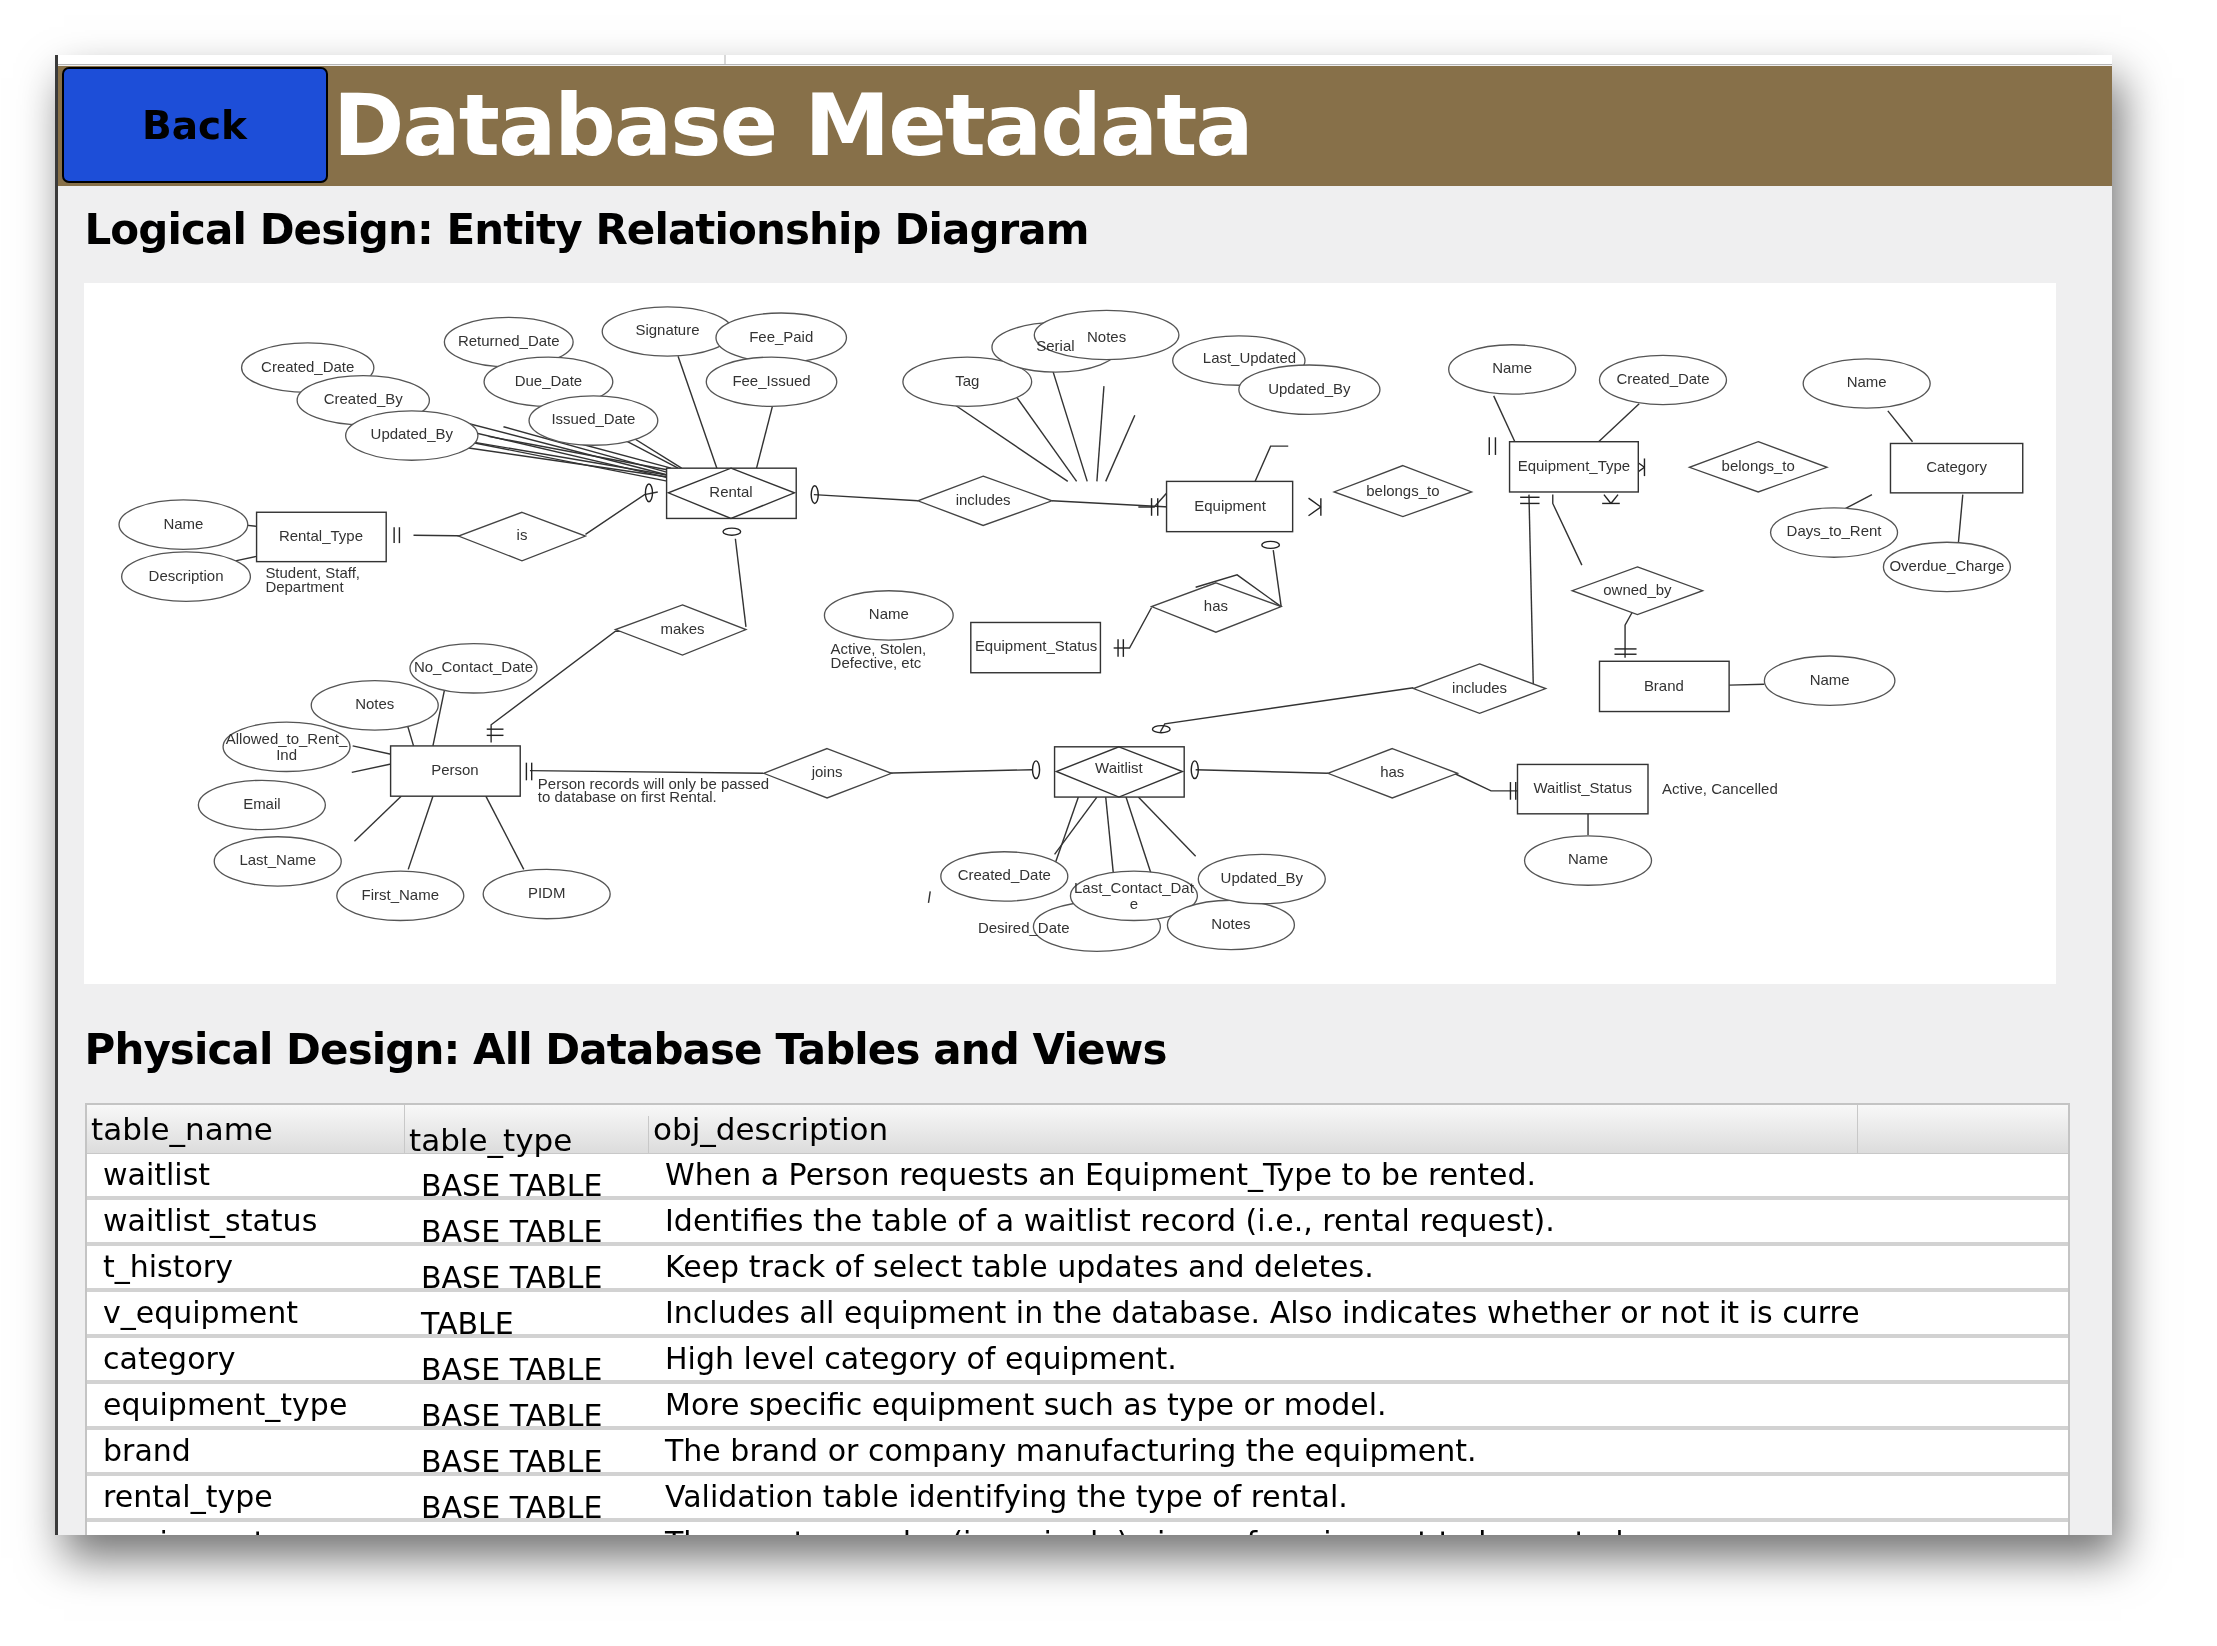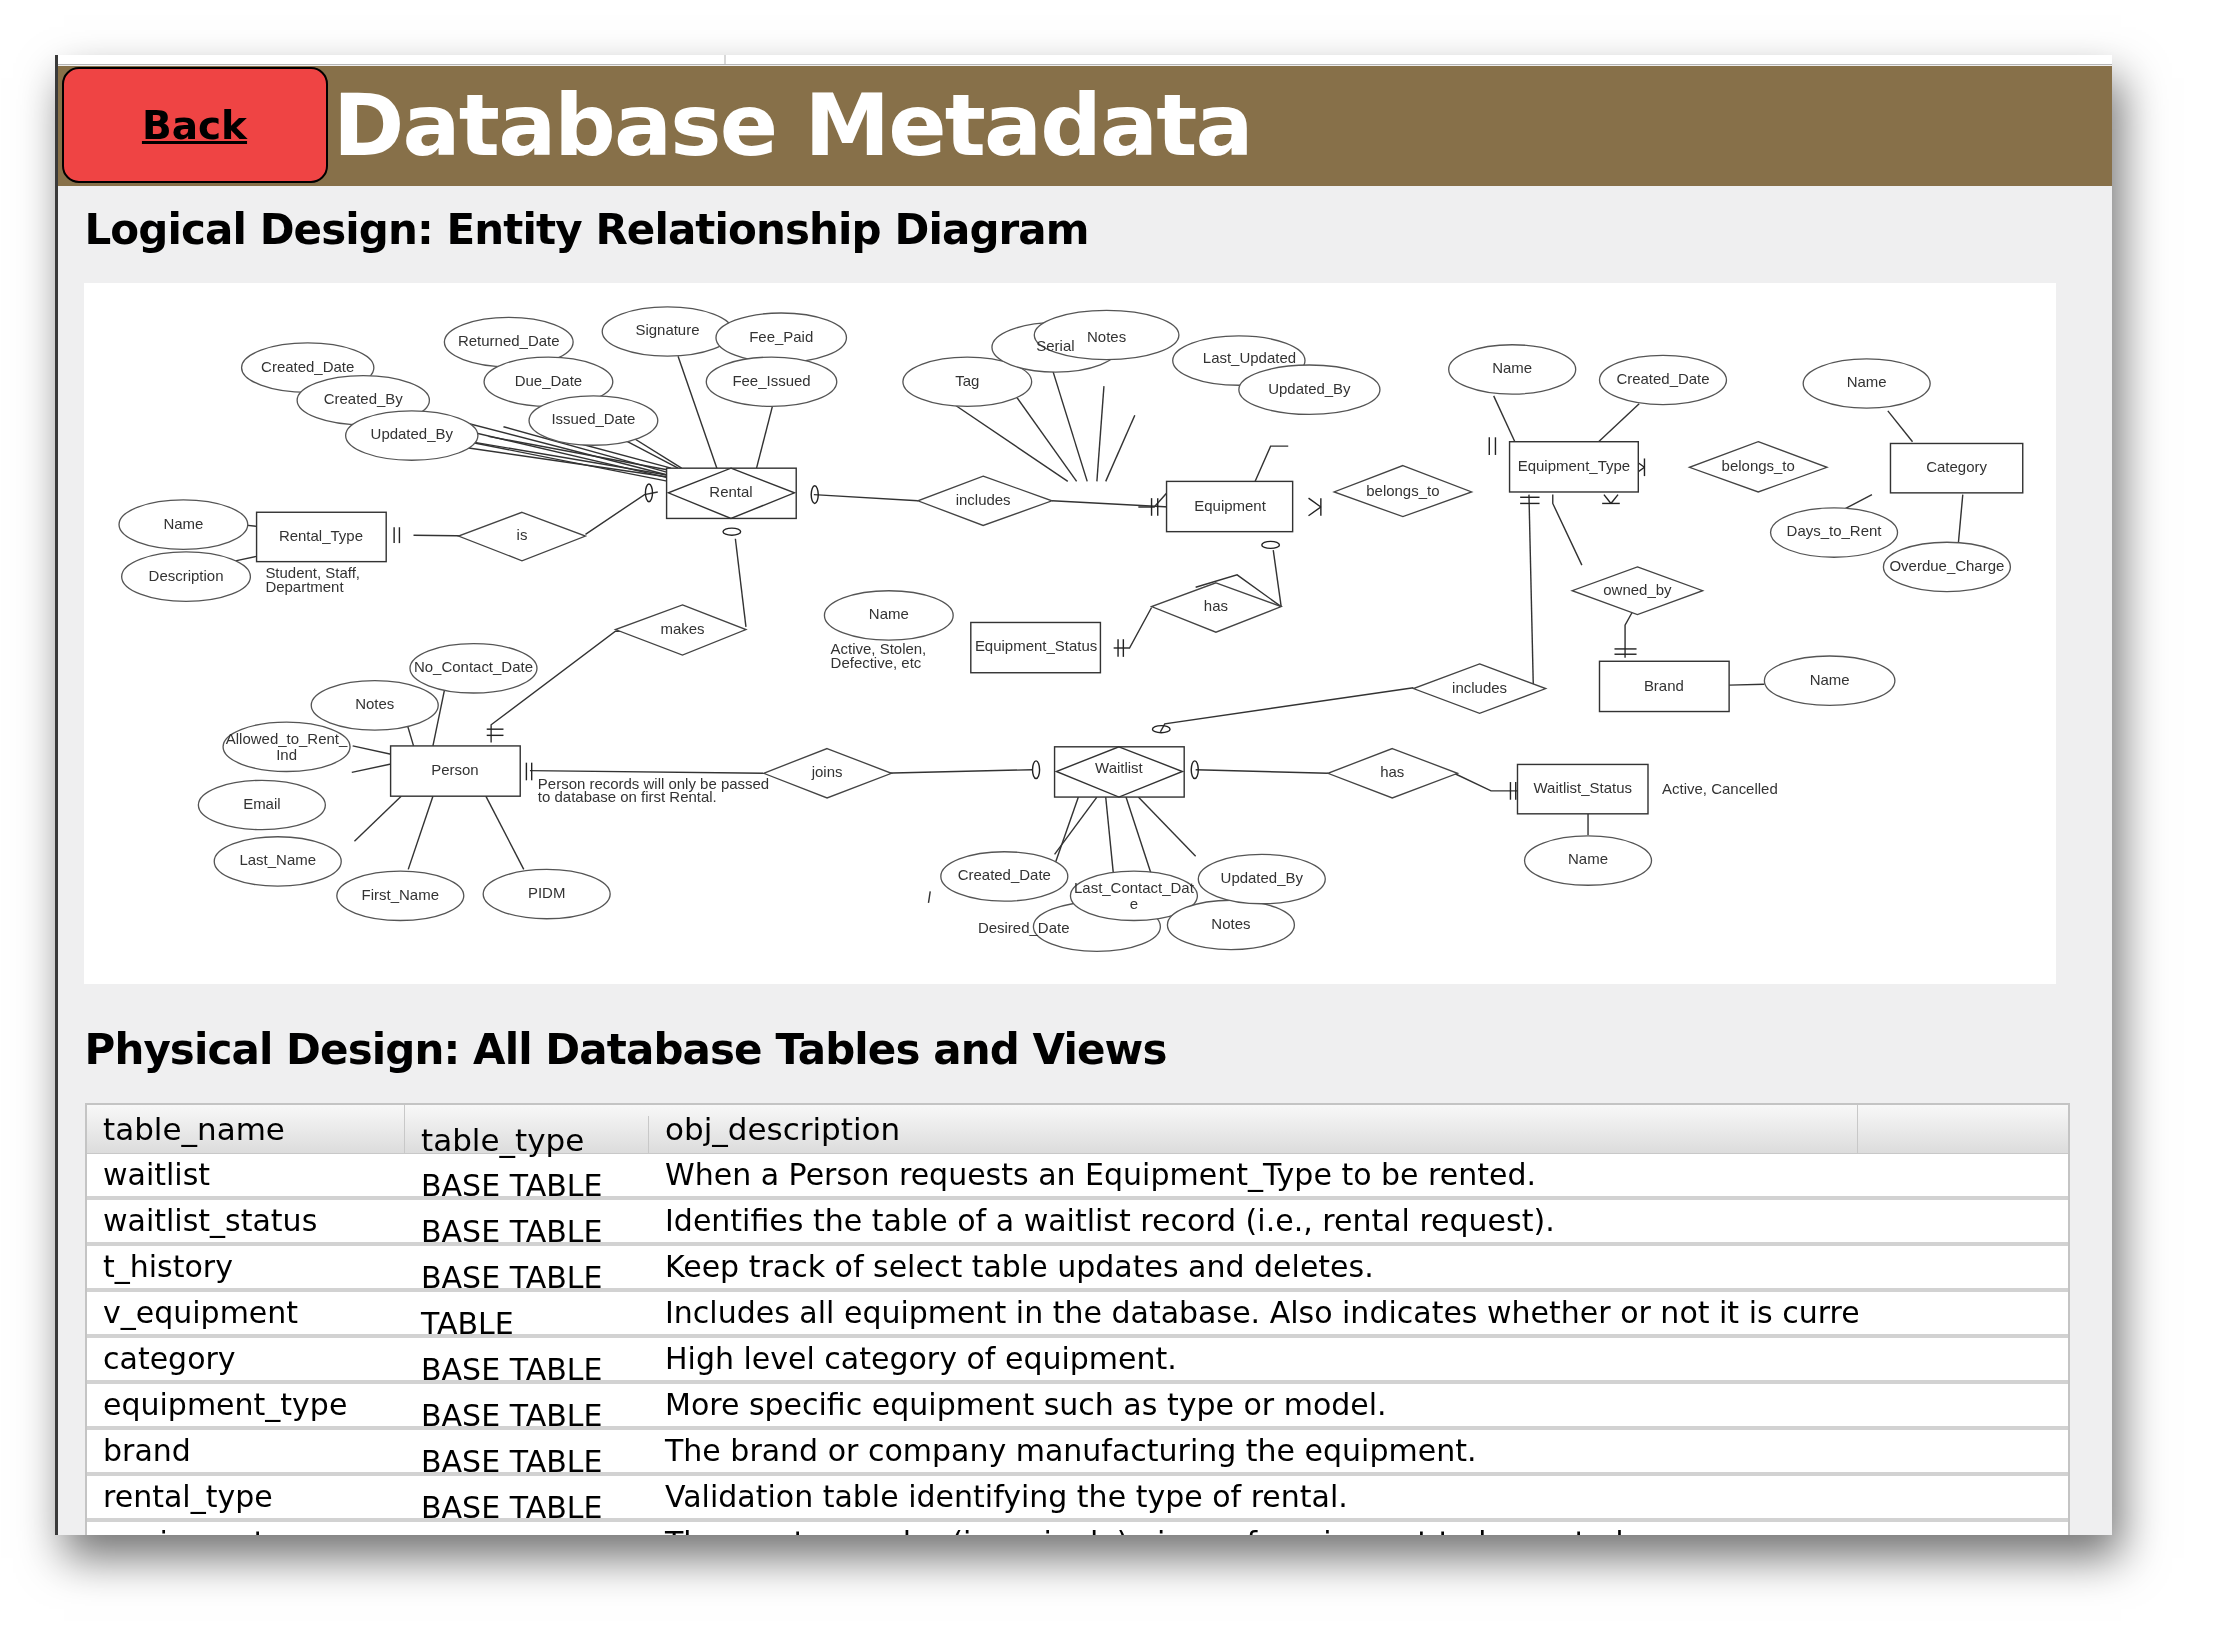--- a/index.html
+++ b/index.html
@@ -18,25 +18,24 @@
   .topstrip {
     position: absolute; left: 0; top: 0; width: 100%; height: 8.8px; background: #ffffff;
     border-bottom: 1.8px solid #b5b5b5;
   }
   .topstrip .divider { position: absolute; left: 666px; top: 0; width: 1.8px; height: 8.8px; background: #d8d8d8; }
   .header {
     position: absolute; left: 0; top: 10.6px; width: 100%; height: 120px; background: #877049;
   }
   .back-btn {
     position: absolute; left: 3.5px; top: 12.4px; width: 266px; height: 116px;
-    background: #ef4444; border: 2.6px solid #000; border-radius: 17px;
+    background: #1d4ed8; border: 2.6px solid #000; border-radius: 7px;
     font-family: "DejaVu Sans", sans-serif; font-weight: bold; font-size: 39px; color: #000;
     display: flex; align-items: center; justify-content: center; box-sizing: border-box;
     cursor: pointer;
-    text-decoration: underline;
   }
   .title {
     position: absolute; left: 275px; top: 10.6px; height: 120px; line-height: 118px;
     font-family: "DejaVu Sans", sans-serif; font-weight: bold; font-size: 86px; color: #ffffff;
     letter-spacing: -1.8px; white-space: nowrap;
   }
   .h2 {
     position: absolute; left: 26.5px; font-family: "DejaVu Sans", sans-serif; font-weight: bold;
     font-size: 42px; color: #000; letter-spacing: -0.9px; white-space: nowrap;
   }
@@ -49,21 +48,21 @@
     position: absolute; left: 27px; top: 1048px; width: 1985px; height: 437px;
     border: 2.6px solid #c4c4c4; background: #fff; box-sizing: border-box;
   }
   .grid-head {
     display: flex; height: 48px;
     background: linear-gradient(#f8f8f8, #dcdcdc);
     border-bottom: 0.9px solid #c8c8c8;
   }
   .grid-head .col {
     font-family: "DejaVu Sans", sans-serif; font-size: 31px; color: #000;
-    line-height: 48px; padding-left: 16px; box-sizing: border-box; white-space: nowrap;
+    line-height: 48px; padding-left: 4px; box-sizing: border-box; white-space: nowrap;
     border-right: 1.8px solid #c8c8c8;
   }
   .grid-head .col.filler { border-right: none; flex: 1; padding: 0; }
   .row {
     display: flex; height: 42px; border-bottom: 4.4px solid #d2d2d2; box-sizing: content-box;
   }
   .row .cell {
     font-family: "DejaVu Sans", sans-serif; font-size: 30px; color: #000;
     line-height: 42px; padding-left: 16px; box-sizing: border-box; white-space: nowrap; overflow: hidden;
   }

